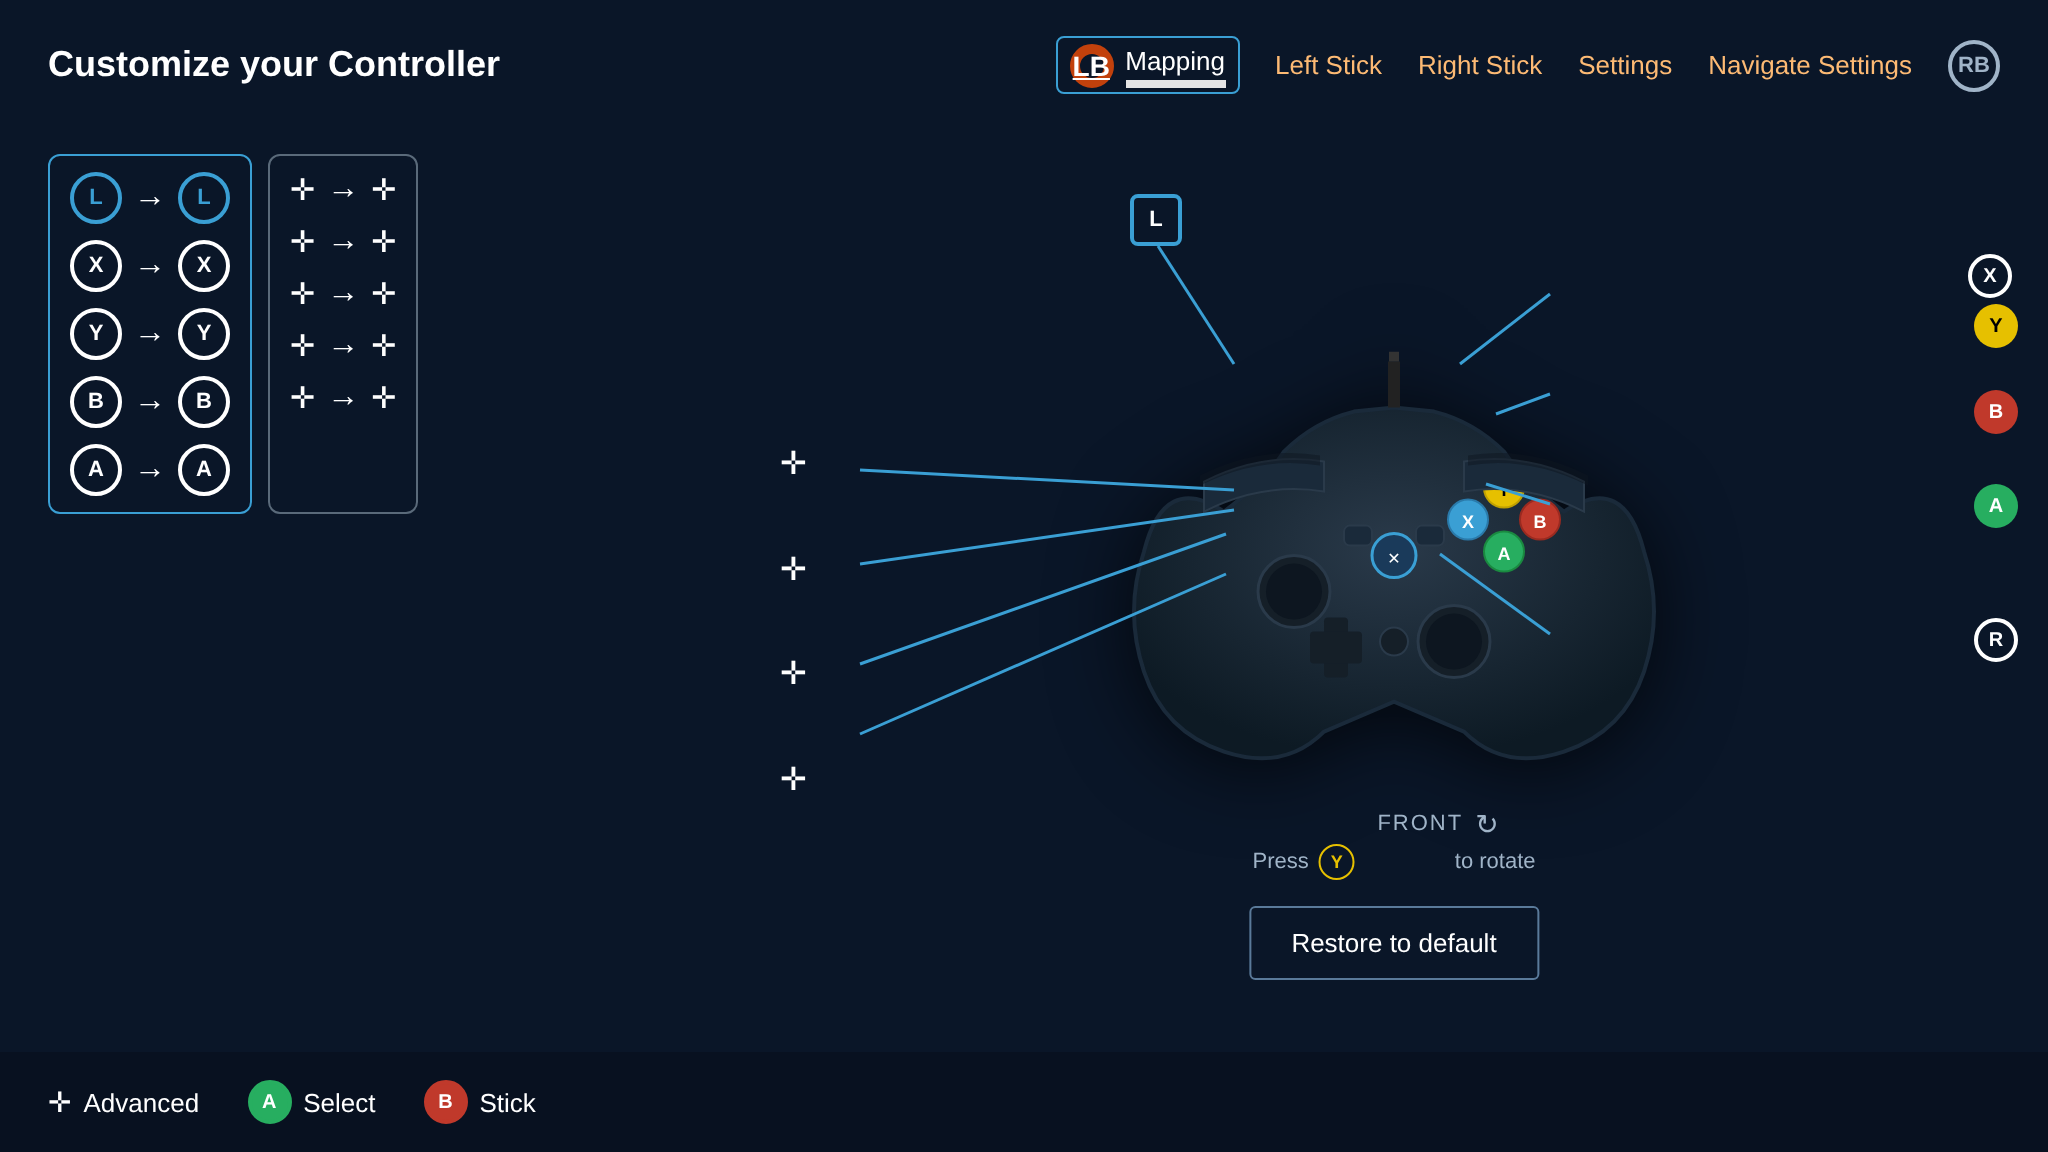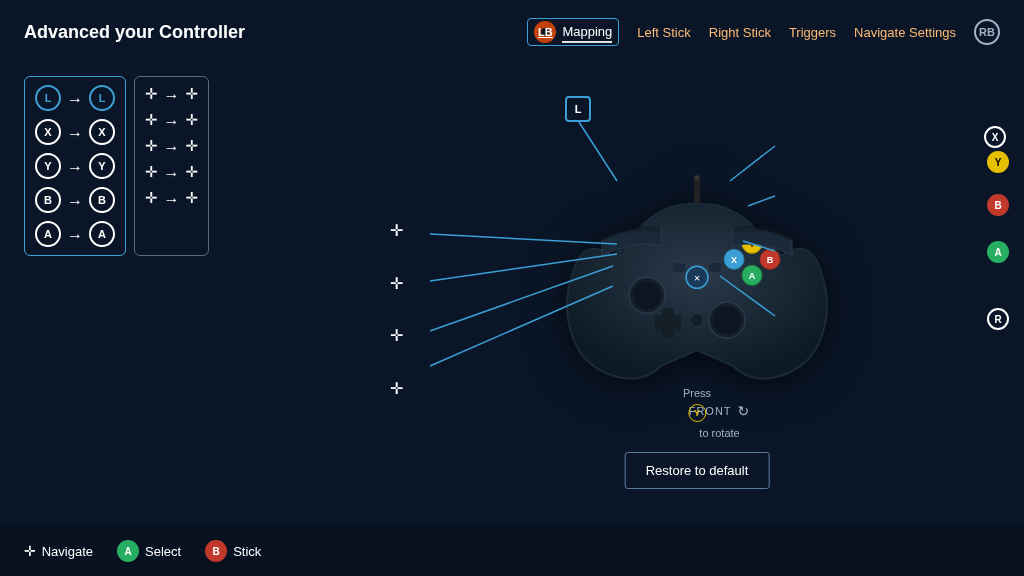--- a/index.html
+++ b/index.html
@@ -36,21 +36,21 @@
 
     .nav-tab {
       font-size: 13px;
       color: #fdba74;
       cursor: pointer;
       padding: 2px 0;
     }
 
     .nav-tab.active {
       color: #fff;
-      border-bottom: 2px solid #e5e5e5;
+      border-bottom: 4px solid #e5e5e5;
       text-align: center;
     }
 
     .nav-btn-circle {
       width: 26px;
       height: 26px;
       border: 2px solid #a0b4c8;
       border-radius: 50%;
       display: flex;
       align-items: center;
@@ -181,26 +181,26 @@
       padding: 2px 6px;
       display: flex;
       align-items: center;
       gap: 6px;
       color: #fff;
     }
 
     .lb-active .lb-circle {
       width: 22px;
       height: 22px;
-      border: 7px solid #c2410c;
+      border: 5px solid #c2410c;
       border-radius: 50%;
       display: flex;
       align-items: center;
       justify-content: center;
-      font-size: 11px;
+      font-size: 14px;
       font-weight: 700;
       text-decoration: underline;
     }
 
     .mapping-group-first {
       border: 1.5px solid #3a9fd4;
     }
 
     .mapping-group-second {
       border: 1.5px solid #5a6a7a;
@@ -209,29 +209,29 @@
     .dpad-cross {
       font-size: 15px;
       color: #fff;
       display: inline-block;
     }
   </style>
 </head>
 <body>
 
 <div class="header">
-  <span class="header-title">Advanced your Controller</span>
+  <span class="header-title">Customize your Controller</span>
   <div class="nav-tabs">
     <div class="lb-active">
       <div class="lb-circle">LB</div>
       <span class="nav-tab active">Mapping</span>
     </div>
     <span class="nav-tab">Left Stick</span>
     <span class="nav-tab">Right Stick</span>
-    <span class="nav-tab">Triggers</span>
+    <span class="nav-tab">Settings</span>
     <span class="nav-tab">Navigate Settings</span>
     <div class="nav-btn-circle">RB</div>
   </div>
 </div>
 
 <div class="main">
 
   <div class="mapping-panel">
 
     <div class="mapping-group mapping-group-first">
@@ -400,36 +400,36 @@
     </div>
     <div style="position:absolute; left:10px; top:293px;">
       <span style="font-size:16px; color:#fff;">✛</span>
     </div>
 
     <div style="position:absolute; bottom:88px; left:50%; transform:translateX(-50%); display:flex; align-items:center; gap:6px;margin-left:22px;">
       <span style="font-size:11px; color:#a0b4c8; letter-spacing:1px;">FRONT</span>
       <span style="font-size:14px; color:#a0b4c8;">↻</span>
     </div>
 
-    <div style="position:absolute; bottom:68px; left:50%; transform:translateX(-50%); display:flex; align-items:center; gap:5px; white-space:nowrap;flex-direction:column;">
+    <div style="position:absolute; bottom:68px; left:50%; transform:translateX(-50%); display:flex; align-items:center; gap:5px; white-space:nowrap;">
       <span style="font-size:11px; color:#a0b4c8;">Press</span>
       <div style="width:18px; height:18px; border:1.5px solid #e6c000; border-radius:50%; display:flex; align-items:center; justify-content:center; font-size:9px; color:#e6c000; font-weight:700;">Y</div>
       <span style="font-size:11px; color:#a0b4c8;margin-left:45px;">to rotate</span>
     </div>
 
     <button class="restore-btn" style="bottom:18px;">Restore to default</button>
 
   </div>
 
 </div>
 
 <div class="bottom-bar">
   <div class="bottom-action">
     <span style="font-size:14px; color:#fff;">✛</span>
-    <span>Navigate</span>
+    <span>Advanced</span>
   </div>
   <div class="bottom-action">
     <div class="act-circle green">A</div>
     <span>Select</span>
   </div>
   <div class="bottom-action">
     <div class="act-circle red">B</div>
     <span>Stick</span>
   </div>
 </div>

